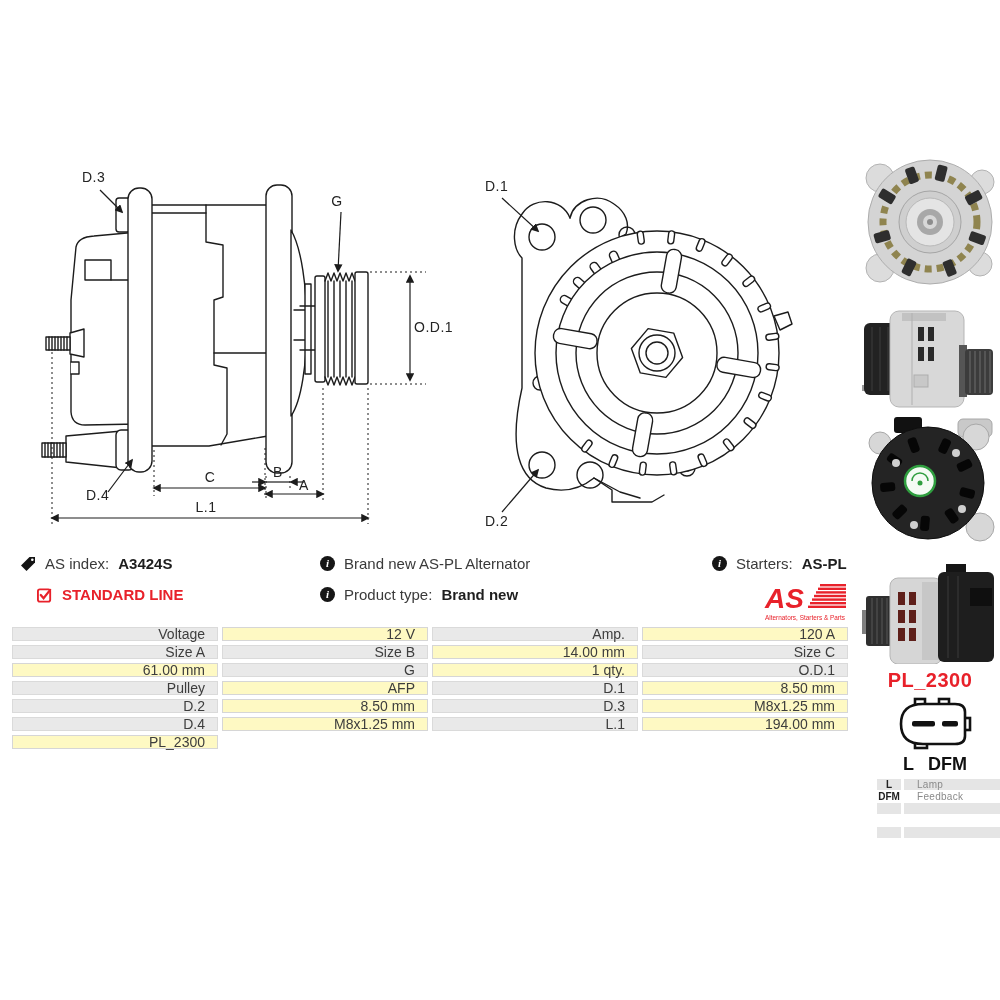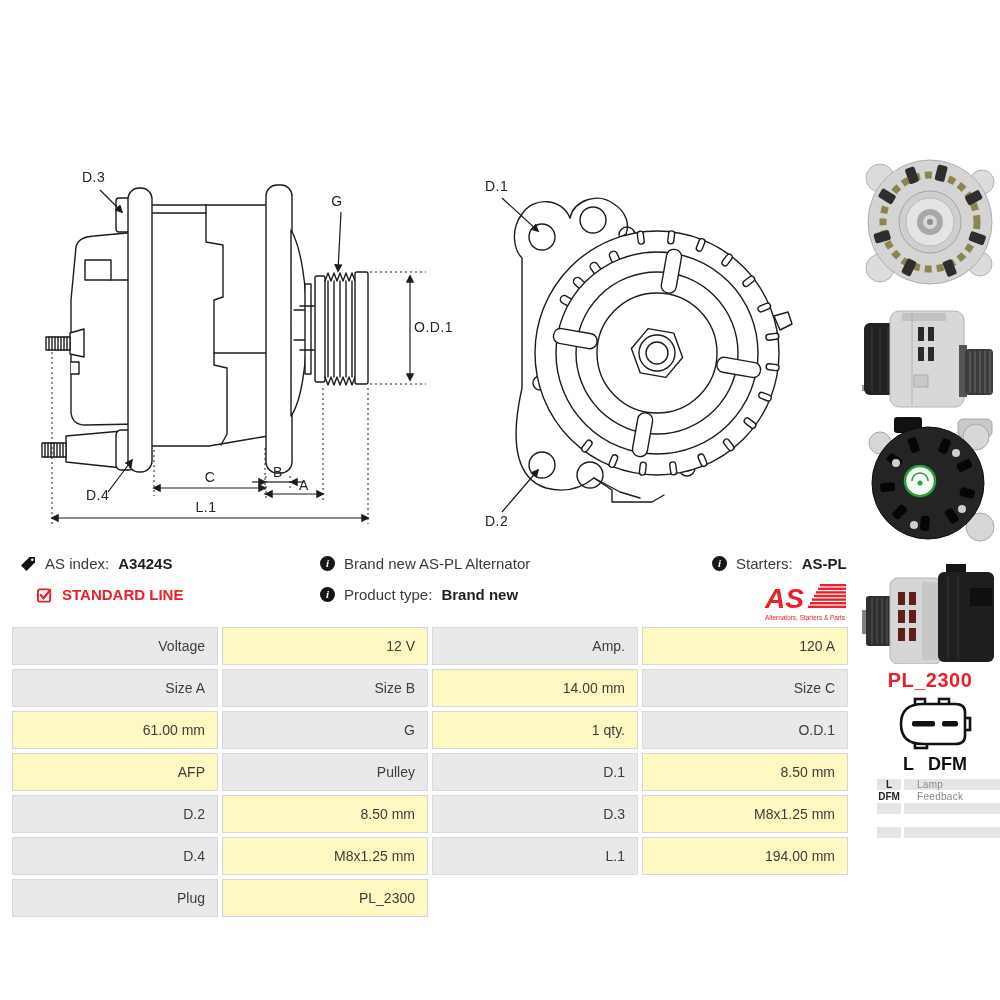--- a/index.html
+++ b/index.html
@@ -19,21 +19,21 @@
   .info-item{position:absolute;display:flex;align-items:center;gap:9px;font-size:15px;white-space:nowrap;}
   .info-item b{color:#1e1e1e;}
   .red{color:#e8212a;font-weight:bold;}
   .ico{width:16px;height:16px;flex:0 0 auto;display:inline-flex;align-items:center;justify-content:center;}
   .info-circle{background:#161616;color:#fff;border-radius:50%;width:15px;height:15px;
      font-family:"Liberation Serif",serif;font-style:italic;font-weight:bold;font-size:11px;line-height:15px;}
 
   
   .spec-table{position:absolute;left:12px;top:627px;width:836px;display:grid;
       grid-template-columns:repeat(4,1fr);gap:4px;}
-  .cell{height:38px;display:flex;align-items:center;justify-content:flex-end;
+  .cell{height:14px;display:flex;align-items:center;justify-content:flex-end;
       padding-right:12px;box-sizing:border-box;font-size:14px;color:#3d3d3d;}
   .cell.lab{background:#e9e9e9;border:1px solid #dadada;}
   .cell.val{background:#fef9c3;border:1px solid #d6d6d6;}
 
   
   .plug-name{position:absolute;left:862px;top:669px;width:136px;text-align:center;
       color:#e8212a;font-weight:bold;font-size:20px;letter-spacing:.5px;}
   .pin-labels{position:absolute;left:893px;top:754px;width:84px;display:flex;justify-content:center;
       gap:14px;font-weight:bold;font-size:18px;color:#101010;}
   .pin-table{position:absolute;left:877px;top:779px;display:grid;
@@ -356,36 +356,35 @@
     <div class="cell lab">Size A</div>
     <div class="cell lab">Size B</div>
     <div class="cell val">14.00 mm</div>
 
     <div class="cell lab">Size C</div>
     <div class="cell val">61.00 mm</div>
     <div class="cell lab">G</div>
     <div class="cell val">1 qty.</div>
 
     <div class="cell lab">O.D.1</div>
+    <div class="cell lab">Pulley</div>
     <div class="cell val">AFP</div>
-    <div class="cell lab">Pulley</div>
 
     <div class="cell lab">D.1</div>
     <div class="cell val">8.50 mm</div>
     <div class="cell lab">D.2</div>
     <div class="cell val">8.50 mm</div>
 
     <div class="cell lab">D.3</div>
     <div class="cell val">M8x1.25 mm</div>
     <div class="cell lab">D.4</div>
     <div class="cell val">M8x1.25 mm</div>
 
     <div class="cell lab">L.1</div>
     <div class="cell val">194.00 mm</div>
-    <div class="cell lab">Plug</div>
     <div class="cell val">PL_2300</div>
   </div>
 
   <div class="plug-name">PL_2300</div>
 
   <svg class="abs" style="left:893px;top:697px;" width="84" height="54" viewBox="0 0 84 54">
     <g stroke="#111" stroke-width="2.6" fill="#fff">
       <rect x="22" y="2" width="10" height="8"></rect>
       <rect x="46" y="2" width="10" height="8"></rect>
       <rect x="22" y="44" width="12" height="7"></rect>

